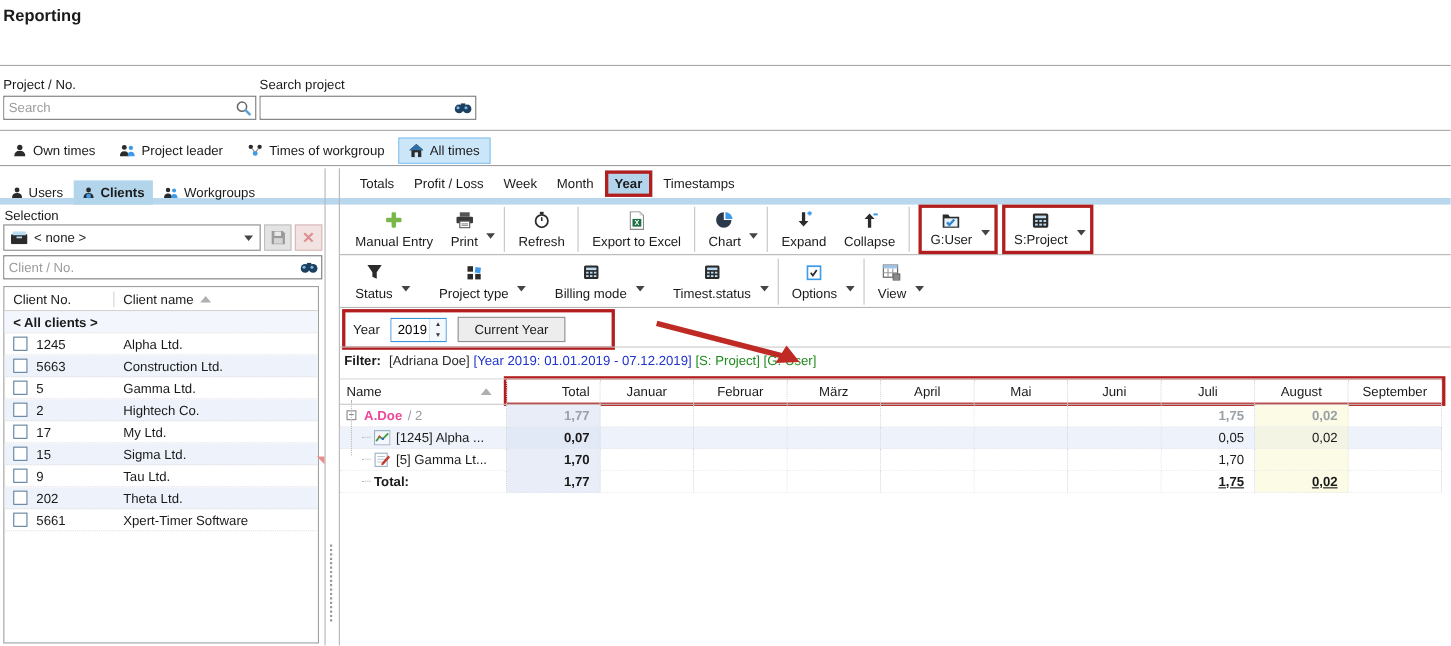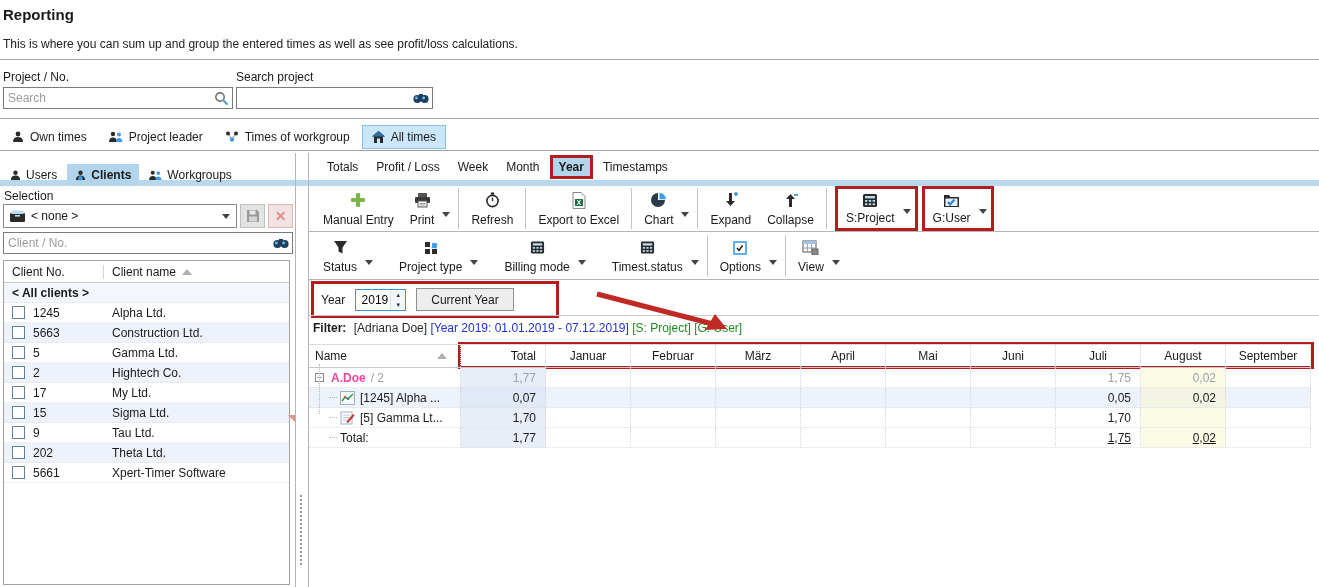--- a/index.html
+++ b/index.html
@@ -95,42 +95,41 @@
   .gc.m { width: 85px; }
   .ghead .gc { border-bottom: none; }
   .ghead .gc.m { justify-content: center; padding-right: 0; }
   .ghead .gc.total-h { justify-content: flex-end; padding-right: 9px; }
   .totalcol { background: #e8edf7; }
   .augcol { background: #fbfbe6; }
   .rowalt { background: #eef3fb; }
   .rowalt .totalcol { background: #e2e9f6; }
   .rowalt .augcol { background: #f4f4e4; }
   .graytxt { color: #9aa0a6; }
-  .bval { font-weight: normal; }
+  .bval { font-weight: bold; }
   .uval { text-decoration: underline; }
   .gname-blue { color: #ec4899; font-weight: bold; }
   .gsuffix { color: #9aa0a6; margin-left: 5px; }
   .minusbox { width: 9px; height: 9px; border: 1px solid #8a8a8a; background: #fff; font-size: 9px; line-height: 7px; text-align: center; color: #444; margin-right: 7px; flex: none; }
   .tree-v { position: absolute; left: 10px; top: 0; bottom: 10px; border-left: 1px dotted #b5b5b5; }
   .tree-h { width: 8px; border-top: 1px dotted #b5b5b5; margin-right: 3px; }
   .row-icon { width: 15px; height: 14px; margin-right: 5px; flex: none; }
   .grid-redbox { position: absolute; left: 149px; top: -2px; width: 856px; height: 27px; border: 3px solid #b21d1d; pointer-events: none; }
 
   
   .arrow-svg { position: absolute; left: 545px; top: 286px; pointer-events: none; }
 
   .ic { display: inline-flex; }
 </style>
 </head>
 <body>
 
 <div id="app">
 
   <div class="page-title">Reporting</div>
-  <div class="page-subtitle">This is where you can sum up and group the entered times as well as see profit/loss calculations.</div>
   <div class="hline" style="top:59px"></div>
 
   <div class="field-label" style="left:3px">Project / No.</div>
   <div class="field-label" style="left:236px">Search project</div>
 
   <div class="search-box" style="left:3px;width:230px">
     <input placeholder="Search" style="">
     <span class="sb-icon">
       <svg width="15" height="15" viewBox="0 0 15 15">
           <circle cx="6" cy="6" r="4.2" fill="none" stroke="#666" stroke-width="1.4"></circle>
@@ -438,54 +437,54 @@
               <path d="M6 15 h3 v-8 h3 L7.5 2 L3 7 h3z" fill="#2b2b2b"></path>
               <rect x="11" y="2" width="4" height="1.8" fill="#3d9be9"></rect>
             </svg>
         </span>
         <span>Collapse</span>
       </div>
       <div class="tsep"></div>
       <div class="redwrap">
         <div class="tbtn">
           <span class="ticon">
+            <svg width="17" height="15" viewBox="0 0 17 15">
+                <path d="M1 2 h5 l1.5 2 h8.5 v10 h-15z" fill="#2b2b2b"></path>
+                <rect x="2.5" y="5.5" width="12" height="7.5" fill="#e8f1f8"></rect>
+                <path d="M5 9 l2 2.5 l4.5-5" stroke="#2f86d4" stroke-width="2.2" fill="none"></path>
+              </svg>
+          </span>
+          <span>G:User</span>
+        </div>
+        <div class="dd">
+            <span class="caret"></span>
+          </div>
+      </div>
+      <div class="redwrap">
+        <div class="tbtn">
+          <span class="ticon">
             <svg width="16" height="15" viewBox="0 0 16 15">
                 <rect x="1" y="1" width="14" height="13" rx="1.5" fill="#2b2b2b"></rect>
                 <rect x="3" y="3" width="10" height="2.4" fill="#bcdcf2"></rect>
                 <g fill="#bcdcf2">
                   <rect x="3" y="7" width="2.4" height="1.8"></rect>
                   <rect x="6.8" y="7" width="2.4" height="1.8"></rect>
                   <rect x="10.6" y="7" width="2.4" height="1.8"></rect>
                   <rect x="3" y="10.3" width="2.4" height="1.8"></rect>
                   <rect x="6.8" y="10.3" width="2.4" height="1.8"></rect>
                   <rect x="10.6" y="10.3" width="2.4" height="1.8"></rect>
                 </g>
               </svg>
           </span>
           <span>S:Project</span>
         </div>
         <div class="dd">
             <span class="caret"></span>
           </div>
       </div>
-      <div class="redwrap">
-        <div class="tbtn">
-          <span class="ticon">
-            <svg width="17" height="15" viewBox="0 0 17 15">
-                <path d="M1 2 h5 l1.5 2 h8.5 v10 h-15z" fill="#2b2b2b"></path>
-                <rect x="2.5" y="5.5" width="12" height="7.5" fill="#e8f1f8"></rect>
-                <path d="M5 9 l2 2.5 l4.5-5" stroke="#2f86d4" stroke-width="2.2" fill="none"></path>
-              </svg>
-          </span>
-          <span>G:User</span>
-        </div>
-        <div class="dd">
-            <span class="caret"></span>
-          </div>
-      </div>
     </div>
 
     <div class="toolbar2">
       <div class="tbtn">
         <span class="ticon">
           <svg width="15" height="15" viewBox="0 0 15 15">
               <path d="M1 1 h13 L9.5 7.5 v6 L5.5 11.5 v-4z" fill="#2b2b2b"></path>
             </svg>
         </span>
         <span>Status</span>

